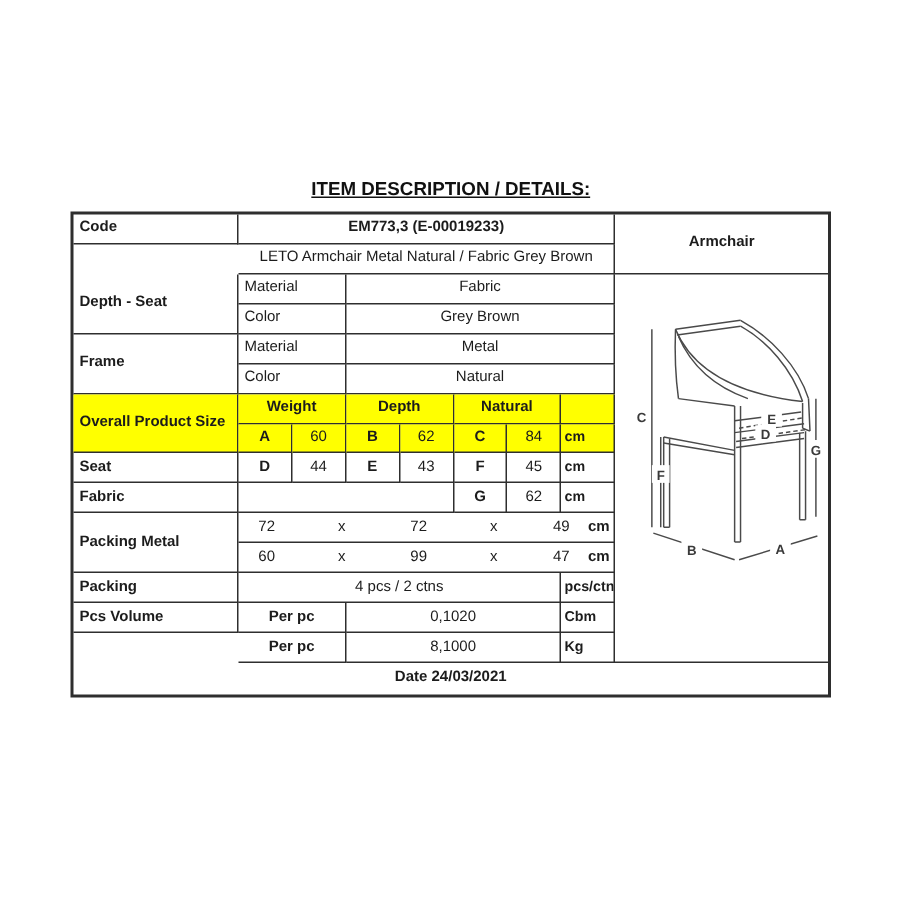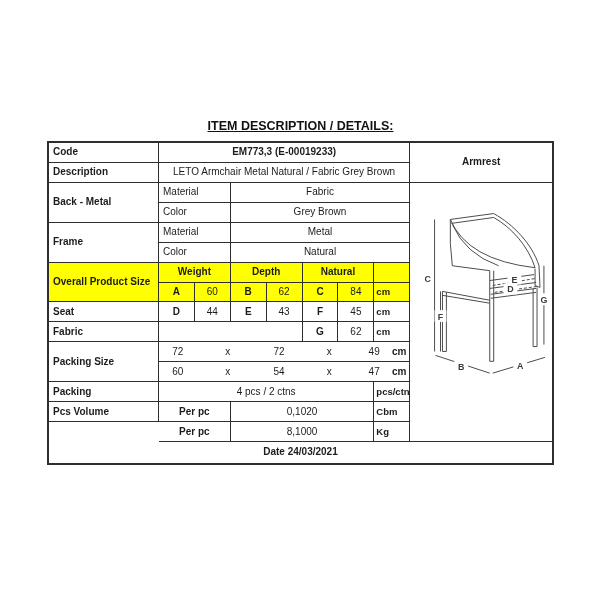--- a/index.html
+++ b/index.html
@@ -31,26 +31,25 @@
 <body>
 
 <div class="page">
 
   <div class="doc-title">ITEM DESCRIPTION / DETAILS:</div>
 
   <div class="spec-table">
 
     <div class="c b lft" style="grid-area:1/1/2/2">Code</div>
     <div class="c b" style="grid-area:1/2/2/9">EM773,3 (E-00019233)</div>
-    <div class="c b nbr" style="grid-area:1/9/3/10">Armrest</div>
+    <div class="c b nbr" style="grid-area:1/9/3/10">Armchair</div>
 
-    <div class="c b lft" style="grid-area:2/1/3/2">Description</div>
     <div class="c" style="grid-area:2/2/3/9">LETO Armchair Metal Natural / Fabric Grey Brown</div>
 
-    <div class="c b lft" style="grid-area:3/1/5/2">Back - Metal</div>
+    <div class="c b lft" style="grid-area:3/1/5/2">Depth - Seat</div>
     <div class="c lft" style="grid-area:3/2/4/4">Material</div>
     <div class="c" style="grid-area:3/4/4/9">Fabric</div>
     <div class="c lft" style="grid-area:4/2/5/4">Color</div>
     <div class="c" style="grid-area:4/4/5/9">Grey Brown</div>
 
     <div class="c nbr draw-area" style="grid-area:3/9/16/10">
       <svg viewBox="0 0 140 262" preserveAspectRatio="xMidYMid meet">
         <g stroke="#4a4a4a" stroke-width="1" fill="none">
 
           <path d="M39,37 L83,31 M40,41 L83,35"></path>
@@ -133,33 +132,33 @@
     <div class="c b" style="grid-area:9/6/10/7">F</div>
     <div class="c" style="grid-area:9/7/10/8">45</div>
     <div class="c unit" style="grid-area:9/8/10/9">cm</div>
 
     <div class="c b lft" style="grid-area:10/1/11/2">Fabric</div>
     <div class="c" style="grid-area:10/2/11/6"></div>
     <div class="c b" style="grid-area:10/6/11/7">G</div>
     <div class="c" style="grid-area:10/7/11/8">62</div>
     <div class="c unit" style="grid-area:10/8/11/9">cm</div>
 
-    <div class="c b lft" style="grid-area:11/1/13/2">Packing Size</div>
+    <div class="c b lft" style="grid-area:11/1/13/2">Packing Metal</div>
     <div class="c pack" style="grid-area:11/2/12/9">
       <span>72</span>
       <span>x</span>
       <span>72</span>
       <span>x</span>
       <span>49</span>
       <span class="pu">cm</span>
     </div>
     <div class="c pack" style="grid-area:12/2/13/9">
       <span>60</span>
       <span>x</span>
-      <span>54</span>
+      <span>99</span>
       <span>x</span>
       <span>47</span>
       <span class="pu">cm</span>
     </div>
 
     <div class="c b lft" style="grid-area:13/1/14/2">Packing</div>
     <div class="c" style="grid-area:13/2/14/8">4 pcs / 2 ctns</div>
     <div class="c unit" style="grid-area:13/8/14/9">pcs/ctn</div>
 
     <div class="c b lft" style="grid-area:14/1/15/2">Pcs Volume</div>

